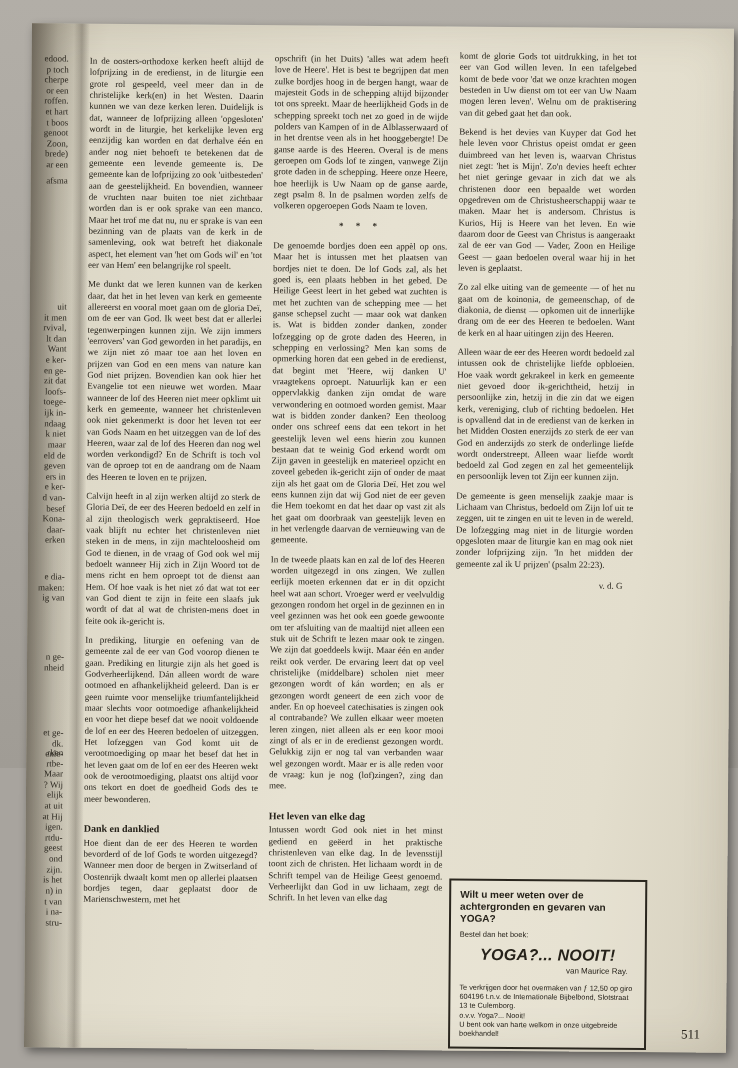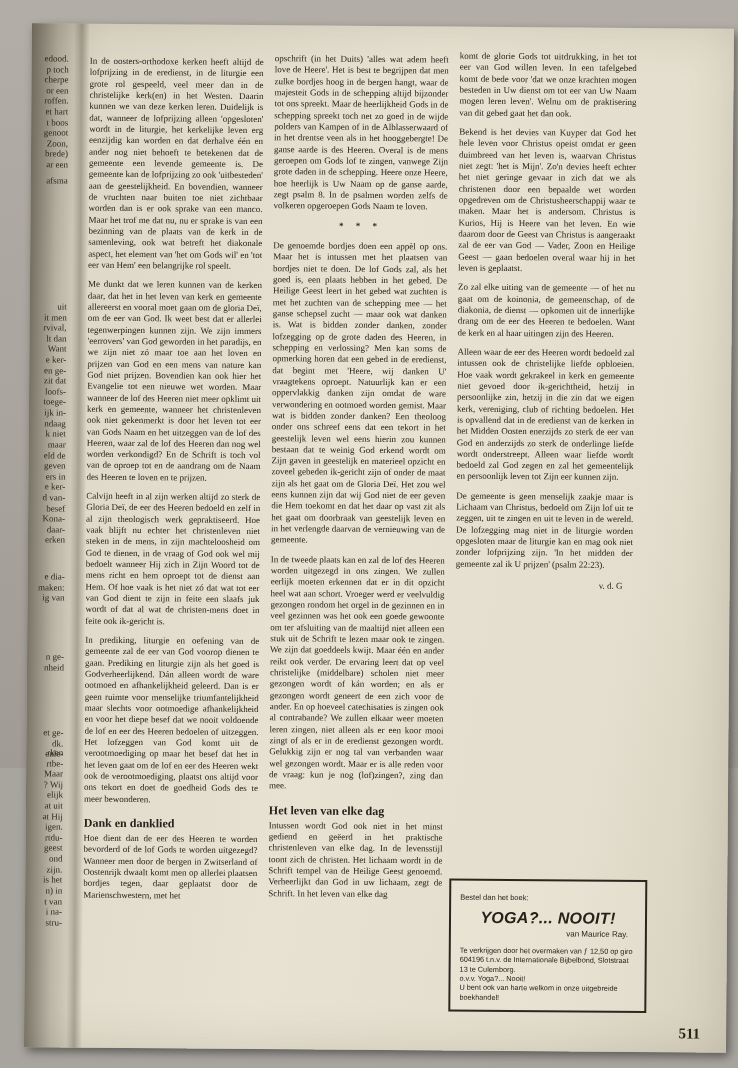--- a/index.html
+++ b/index.html
@@ -42,41 +42,41 @@
   .frag-c7 { top:724px; }
 
   .col {
     position:absolute; font-size:9px; line-height:1.26; color:#26221a;
     text-align:justify; overflow:hidden;
   }
   .col p { margin:0 0 8px; }
   .col1 { left:58px;  top:32px; width:174px; height:990px; }
   .col2 { left:243px; top:28px; width:174px; height:994px; }
   .col3 { left:428px; top:24px; width:177px; height:790px; }
-  .subhead { font-size:12px; font-weight:bold; margin:11px 0 2px; }
+  .subhead { font-size:10px; font-weight:bold; margin:18px 0 2px; }
   .sep { text-align:center; letter-spacing:5px; font-weight:bold; margin:3px 0 9px; }
   .signature { text-align:right; padding-right:10px; margin-top:10px; font-size:9px; }
 
   .adbox {
     position:absolute; left:424px; top:852px; width:198px;
     border:2px solid #2a261e; padding:8px 9px; box-sizing:border-box;
     font-family:"Liberation Sans", sans-serif; color:#26221a;
     background:rgba(242,238,226,0.25);
   }
   .ad-heading { font-weight:bold; font-size:10px; line-height:1.22; }
   .ad-intro   { font-size:7.5px; margin-top:4px; }
   .ad-title   { font-weight:bold; font-style:italic; font-size:16px; text-align:center; margin-top:7px; letter-spacing:0.3px; }
   .ad-author  { font-size:8px; text-align:right; padding-right:8px; margin-top:2px; }
   .ad-details { font-size:7.3px; line-height:1.28; margin-top:8px; }
   .ad-note    { font-size:7.3px; line-height:1.28; }
   .ad-welcome { font-size:7.3px; line-height:1.28; }
 
   .pagenum {
     position:absolute; right:26px; bottom:10px;
-    font-weight:bold; font-size:15px; color:#26221a;
+    font-weight:normal; font-size:13px; color:#26221a;
     font-family:"Liberation Serif", serif;
   }
 </style>
 </head>
 <body>
 
 <div class="backdrop">
   <div class="page">
     <div class="binding-shadow"></div>
     <div class="gap-shadow"></div>
@@ -165,20 +165,21 @@
     <div class="col col3">
       <p>komt de glorie Gods tot uitdrukking, in het tot eer van God willen leven. In een tafelgebed komt de bede voor 'dat we onze krachten mogen besteden in Uw dienst om tot eer van Uw Naam mogen leren leven'. Welnu om de praktisering van dit gebed gaat het dan ook.</p>
       <p>Bekend is het devies van Kuyper dat God het hele leven voor Christus opeist omdat er geen duimbreed van het leven is, waarvan Christus niet zegt: 'het is Mijn'. Zo'n devies heeft echter het niet geringe gevaar in zich dat we als christenen door een bepaalde wet worden opgedreven om de Christusheerschappij waar te maken. Maar het is andersom. Christus is Kurios, Hij is Heere van het leven. En wie daarom door de Geest van Christus is aangeraakt zal de eer van God — Vader, Zoon en Heilige Geest — gaan bedoelen overal waar hij in het leven is geplaatst.</p>
       <p>Zo zal elke uiting van de gemeente — of het nu gaat om de koinonia, de gemeenschap, of de diakonia, de dienst — opkomen uit de innerlijke drang om de eer des Heeren te bedoelen. Want de kerk en al haar uitingen zijn des Heeren.</p>
       <p>Alleen waar de eer des Heeren wordt bedoeld zal intussen ook de christelijke liefde opbloeien. Hoe vaak wordt gekrakeel in kerk en gemeente niet gevoed door ik-gerichtheid, hetzij in persoonlijke zin, hetzij in die zin dat we eigen kerk, vereniging, club of richting bedoelen. Het is opvallend dat in de eredienst van de kerken in het Midden Oosten enerzijds zo sterk de eer van God en anderzijds zo sterk de onderlinge liefde wordt onderstreept. Alleen waar liefde wordt bedoeld zal God zegen en zal het gemeentelijk en persoonlijk leven tot Zijn eer kunnen zijn.</p>
       <p>De gemeente is geen menselijk zaakje maar is Lichaam van Christus, bedoeld om Zijn lof uit te zeggen, uit te zingen en uit te leven in de wereld. De lofzegging mag niet in de liturgie worden opgesloten maar de liturgie kan en mag ook niet zonder lofprijzing zijn. 'In het midden der gemeente zal ik U prijzen' (psalm 22:23).</p>
       <div class="signature">v. d. G</div>
     </div>
 
     <div class="adbox">
+      <div class="ad-heading">Wilt u meer weten over de achtergronden en gevaren van YOGA?</div>
       <div class="ad-intro">Bestel dan het boek:</div>
       <div class="ad-title">YOGA?... NOOIT!</div>
       <div class="ad-author">van Maurice Ray.</div>
       <div class="ad-details">Te verkrijgen door het overmaken van ƒ 12,50 op giro 604196 t.n.v. de Internationale Bijbelbond, Slotstraat 13 te Culemborg.</div>
       <div class="ad-note">o.v.v. Yoga?... Nooit!</div>
       <div class="ad-welcome">U bent ook van harte welkom in onze uitgebreide boekhandel!</div>
     </div>
 
     <div class="pagenum">511</div>
   </div>

